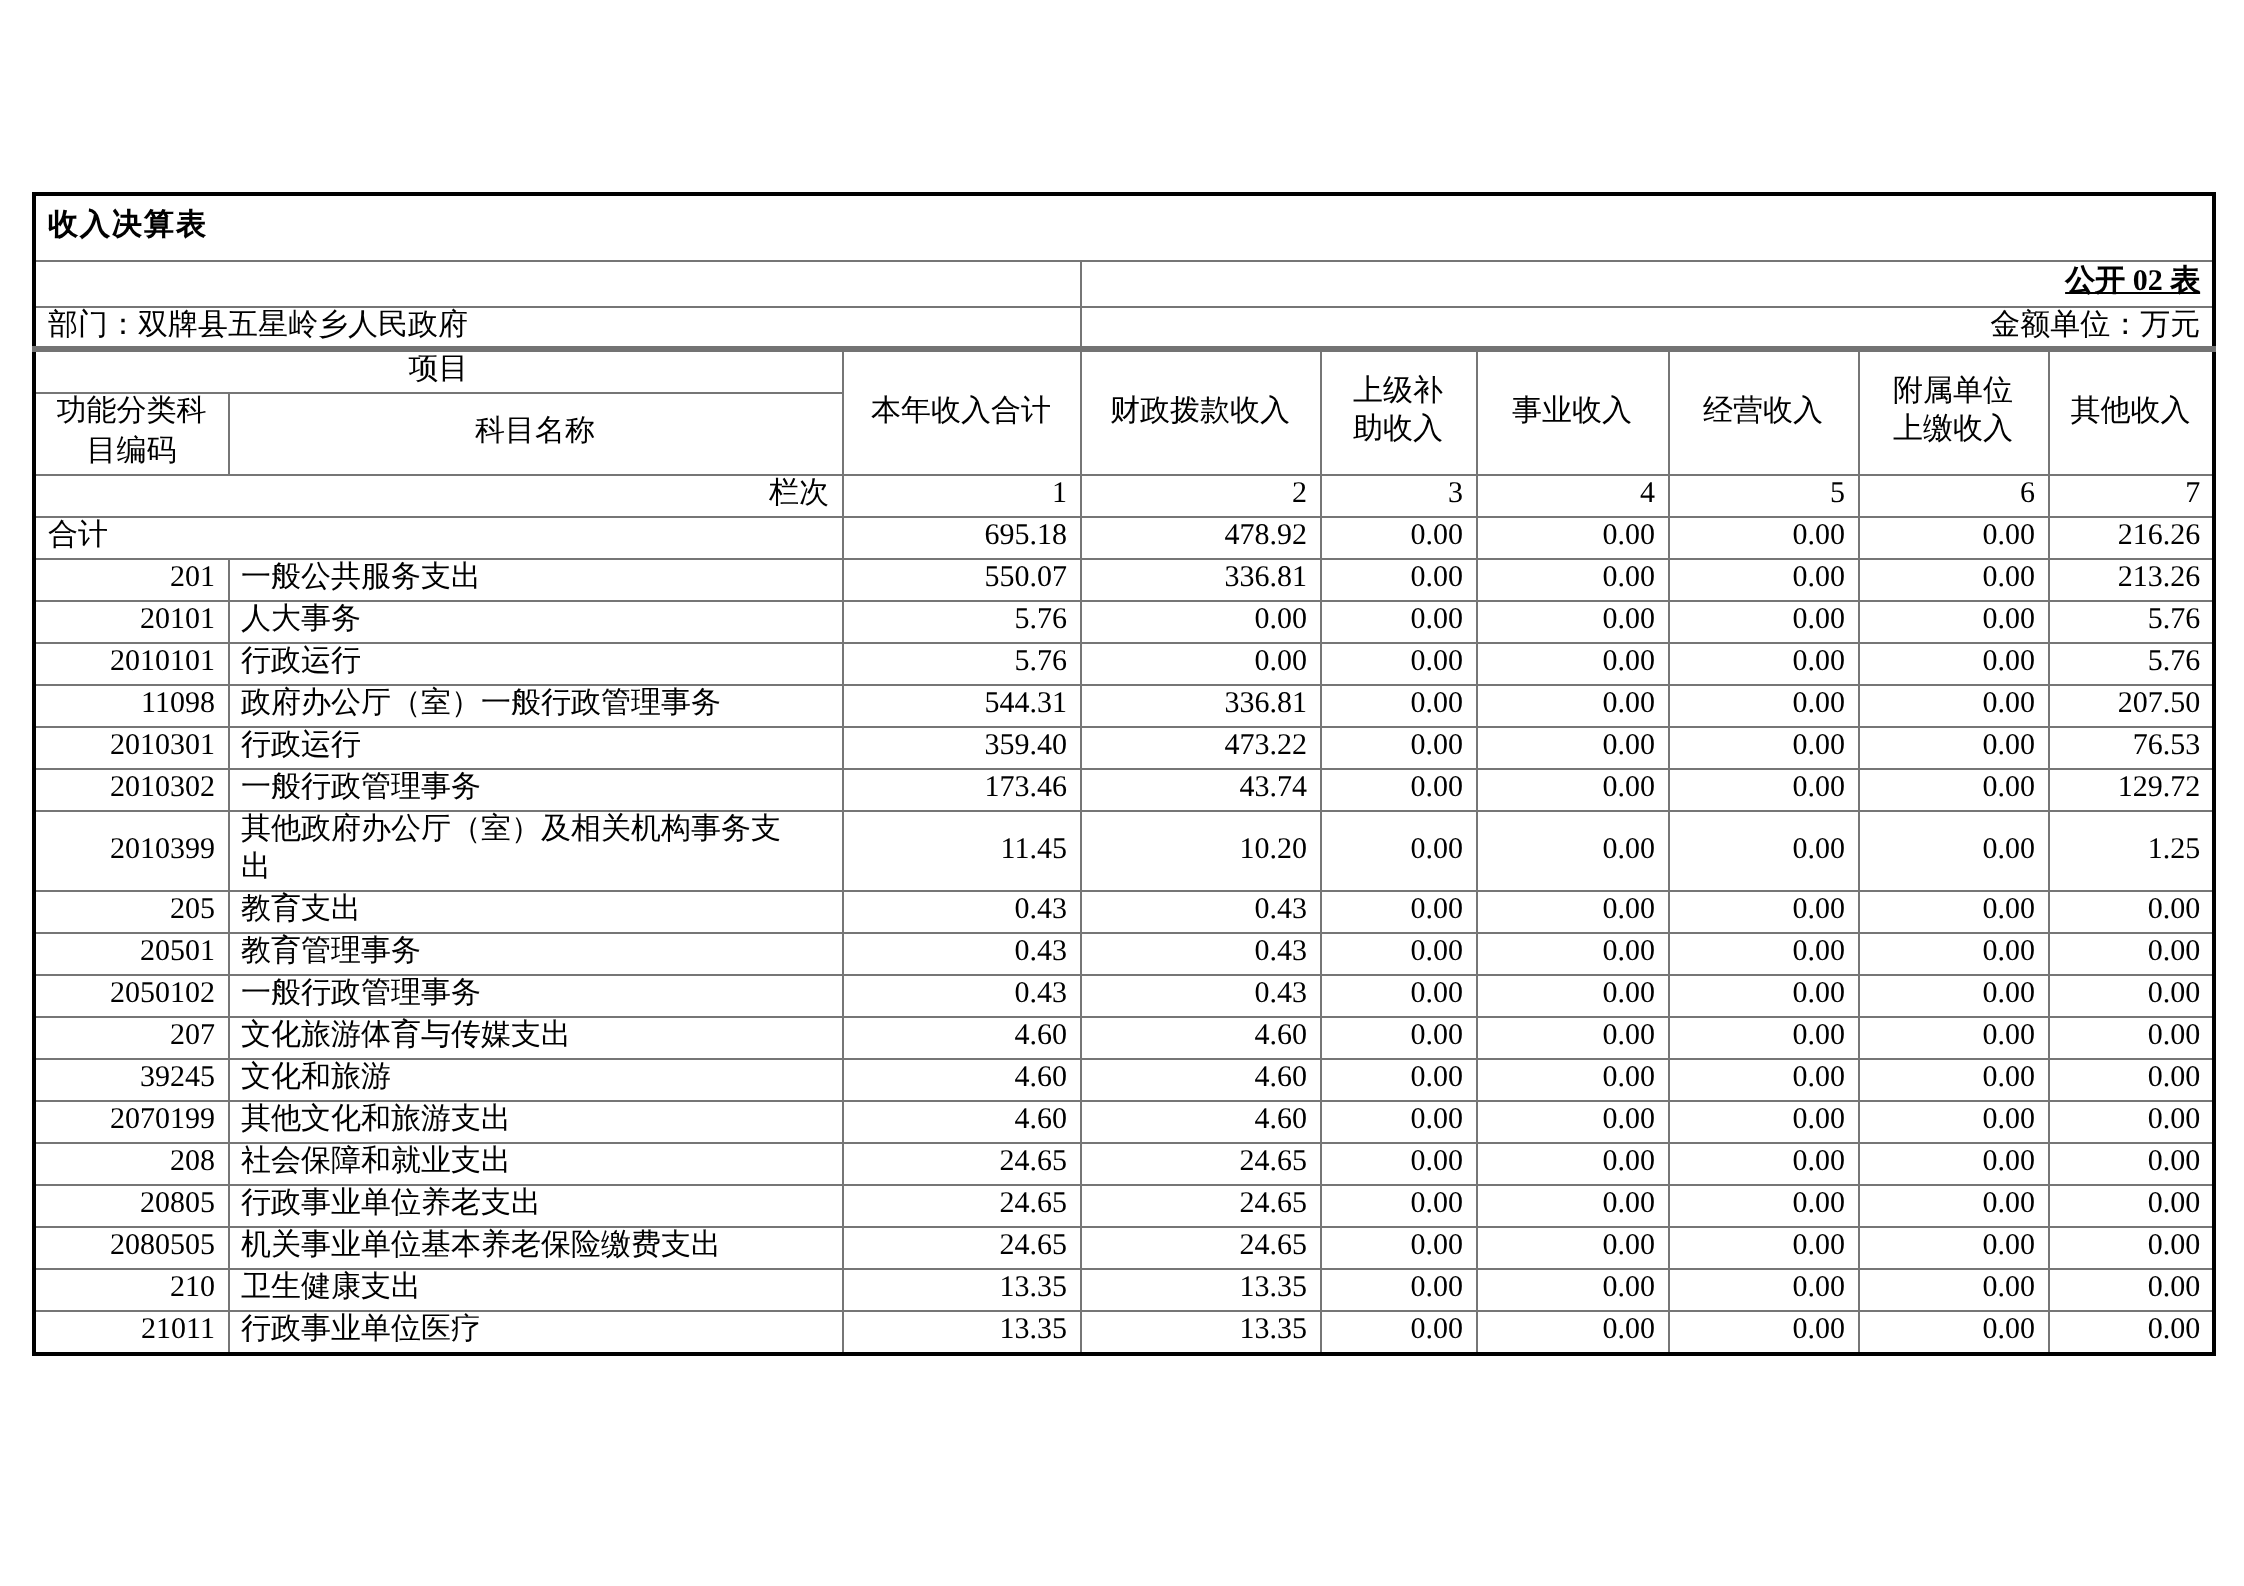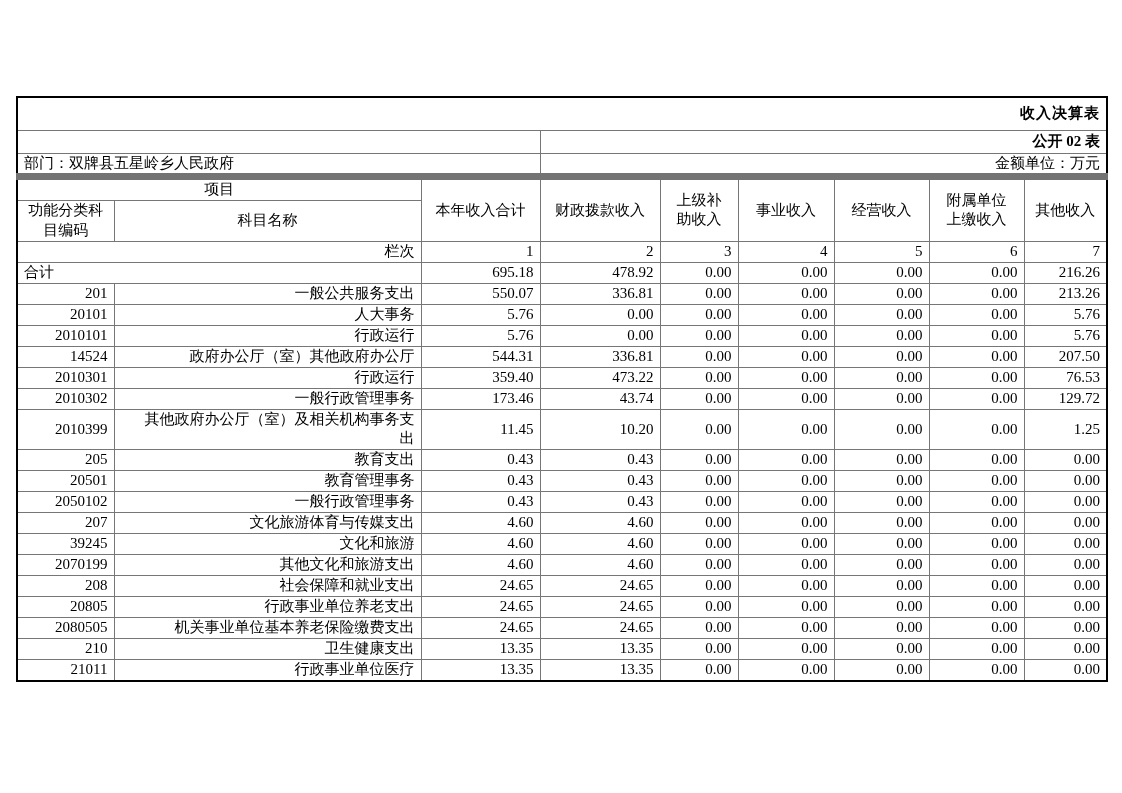--- a/index.html
+++ b/index.html
@@ -23,39 +23,39 @@
     font-size: 15px;
     line-height: 1.32;
     padding: 0 6px;
     vertical-align: middle;
     overflow: hidden;
   }
   
   td.title-cell {
     font-size: 23px;
     font-weight: bold;
-    text-align: right;
+    text-align: left;
     height: 33px;
     letter-spacing: 1px;
   }
   tr.meta1 td { height: 23px; }
-  tr.meta2 td { height: 20px; border-bottom: 7px solid #737373; }
+  tr.meta2 td { height: 20px; border-bottom: 3px solid #737373; }
   .right { text-align: right; }
   .left  { text-align: left; }
-  .bold  { font-weight: bold; }
+  .bold  { font-weight: bold; text-decoration: underline; }
   
   tr.hdrA td { height: 20px; text-align: center; }
   tr.hdrB td { height: 40px; text-align: center; white-space: pre-line; }
   td.colhead { text-align: center; white-space: pre-line; }
   
   tr.lanci td { height: 21px; text-align: right; }
   
   tr.data-row td { height: 21px; }
   td.code { text-align: right; padding-left: 6px; }
-  td.name { text-align: right; padding-left: 5px; white-space: pre-line; }
+  td.name { text-align: left; padding-left: 5px; white-space: pre-line; }
   td.num  { text-align: right; padding-right: 7px; }
   td.merged-label { text-align: left; }
 </style>
 </head>
 <body>
 
 <table class="sheet">
   <colgroup>
     <col style="width:97px">
     <col style="width:307px">
@@ -154,22 +154,22 @@
     <td class="name">行政运行</td>
     <td class="num">5.76</td>
     <td class="num">0.00</td>
     <td class="num">0.00</td>
     <td class="num">0.00</td>
     <td class="num">0.00</td>
     <td class="num">0.00</td>
     <td class="num">5.76</td>
   </tr>
       <tr class="data-row">
-    <td class="code">14524</td>
-    <td class="name">政府办公厅（室）其他政府办公厅</td>
+    <td class="code">11098</td>
+    <td class="name">政府办公厅（室）一般行政管理事务</td>
     <td class="num">544.31</td>
     <td class="num">336.81</td>
     <td class="num">0.00</td>
     <td class="num">0.00</td>
     <td class="num">0.00</td>
     <td class="num">0.00</td>
     <td class="num">207.50</td>
   </tr>
       <tr class="data-row">
     <td class="code">2010301</td>

